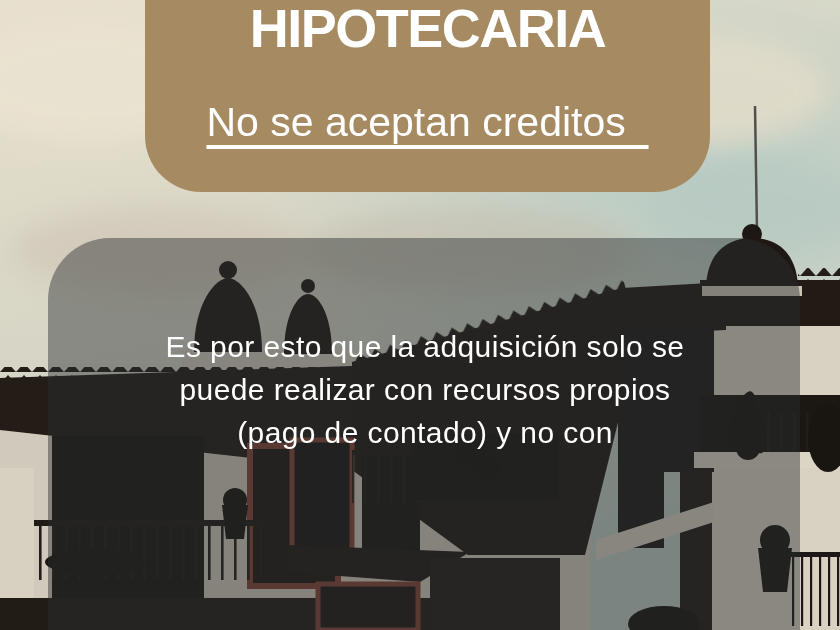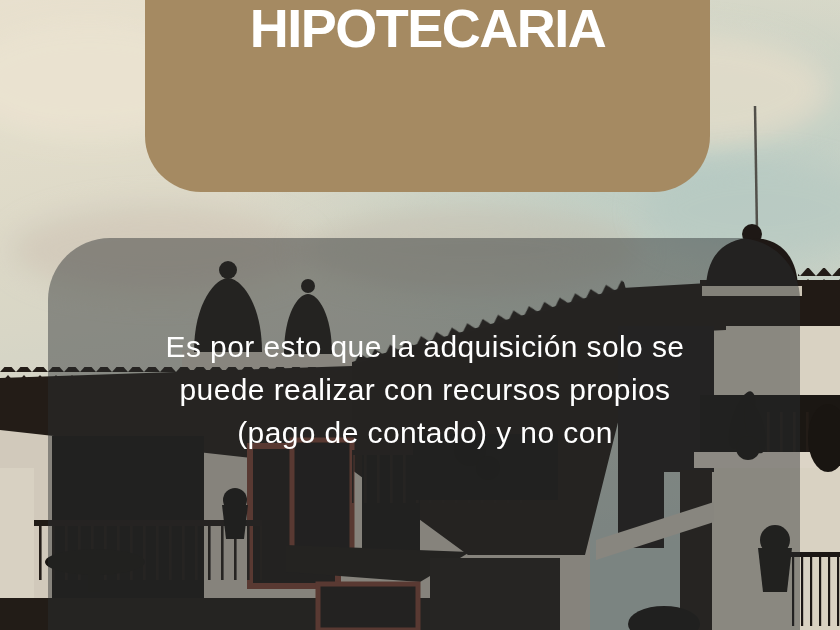--- a/index.html
+++ b/index.html
@@ -157,20 +157,21 @@
       <rect x="698" y="296" width="108" height="30" fill="#15100d"></rect>
     </g>
 
     <rect width="840" height="630" fill="#b09a7e" opacity="0.08"></rect>
   </svg>
 
   <div class="text-panel"></div>
 
   <div class="title-card">
     <div class="title">HIPOTECARIA</div>
+    <div class="subtitle">No se aceptan creditos&nbsp;&nbsp;</div>
   </div>
 
   <div class="body-text">
     <p>Es por esto que la adquisición solo se
 puede realizar con recursos propios
 (pago de contado) y no con</p>
   </div>
 
 </div>
 

